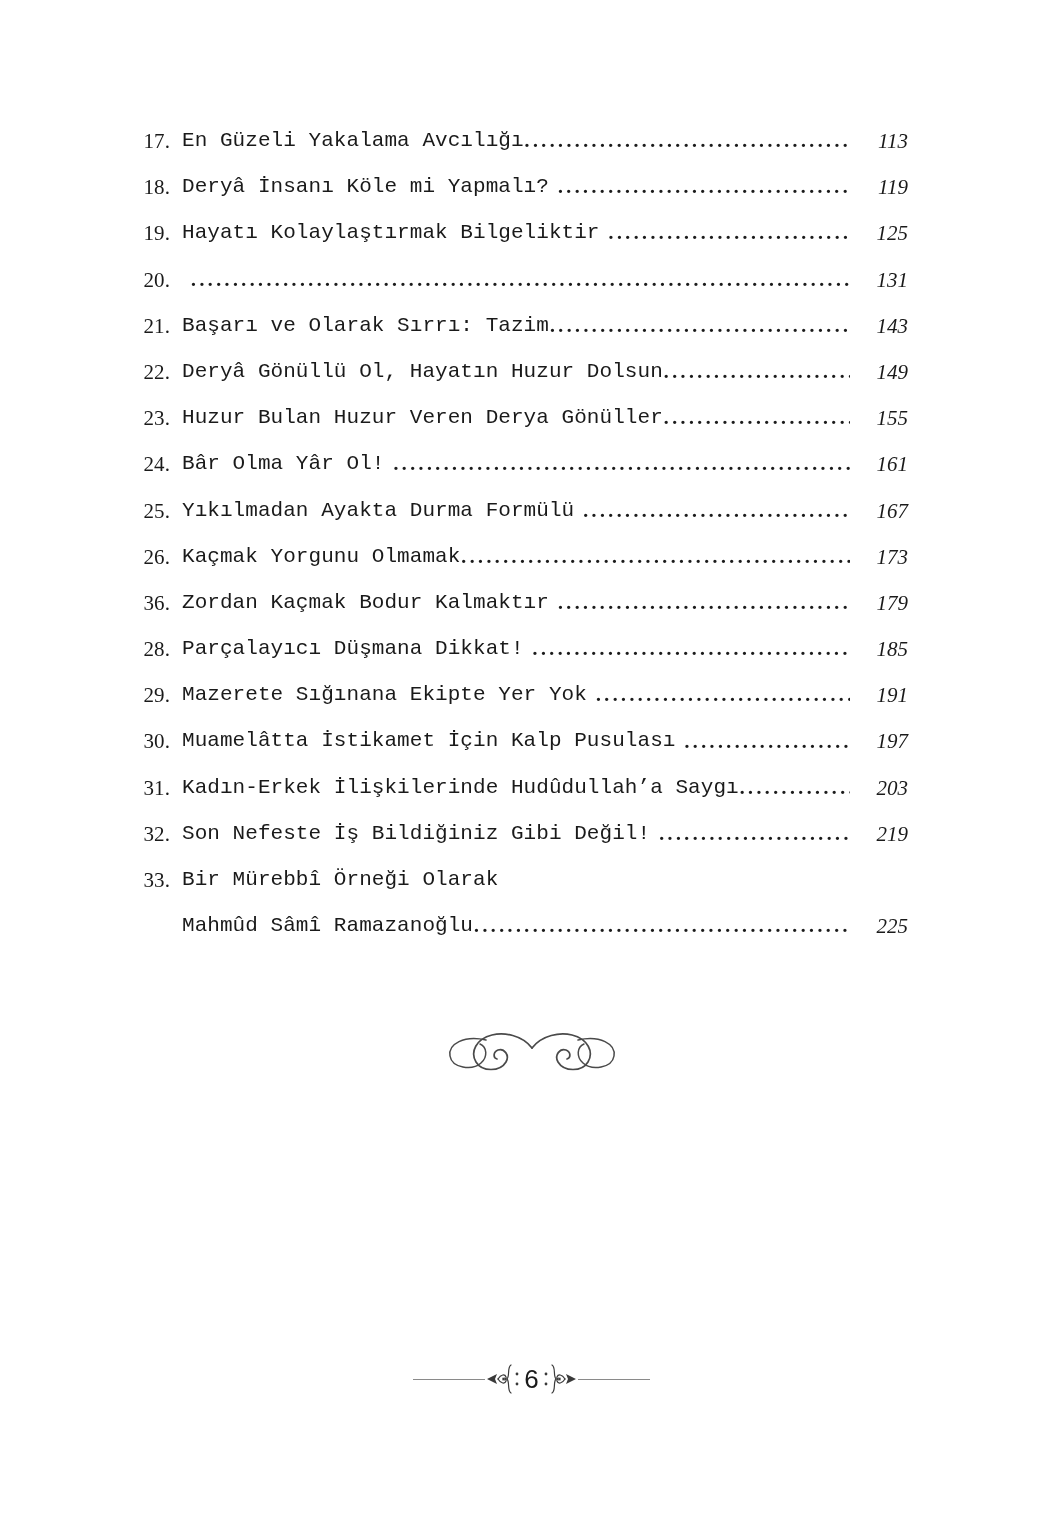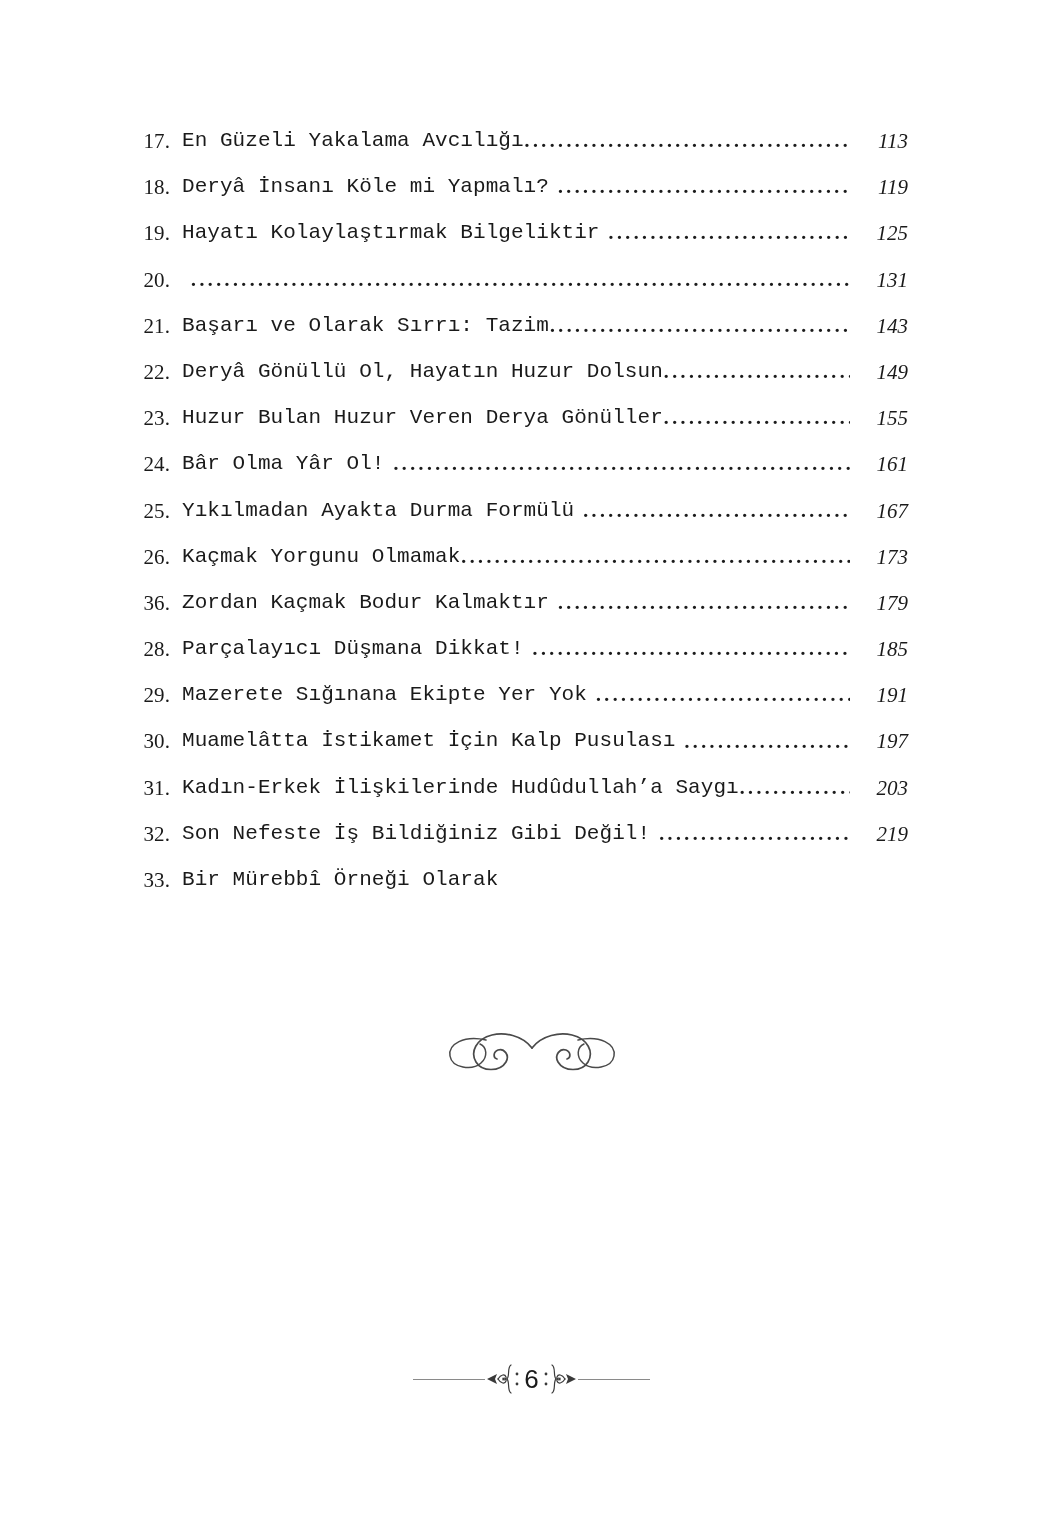--- a/index.html
+++ b/index.html
@@ -261,20 +261,26 @@
           <span class="leader gap-before"></span>
           <span class="pageno">219</span>
         </div>
       </div>
       <div class="toc-entry">
         <div class="toc-line noleader">
           <span class="num">33.</span>
           <span class="title">Bir Mürebbî Örneği Olarak</span>
           <span class="leader"></span>
           <span class="pageno"></span>
+        </div>
+        <div class="toc-line cont">
+          <span class="num"></span>
+          <span class="title">Mahmûd Sâmî Ramazanoğlu</span>
+          <span class="leader"></span>
+          <span class="pageno">225</span>
         </div>
       </div>
     </div>
 
   <div class="ornament">
     <svg width="180" height="56" viewBox="0 0 180 56">
       <g fill="none" stroke="#4a4a4a" stroke-width="1.7" stroke-linecap="round">
 
         <path d="M44 18 C 22 13, 6 22, 8 34 C 10 46, 30 49, 39 41 C 46 35, 45 25, 38 22" stroke-width="1.5"></path>
 

